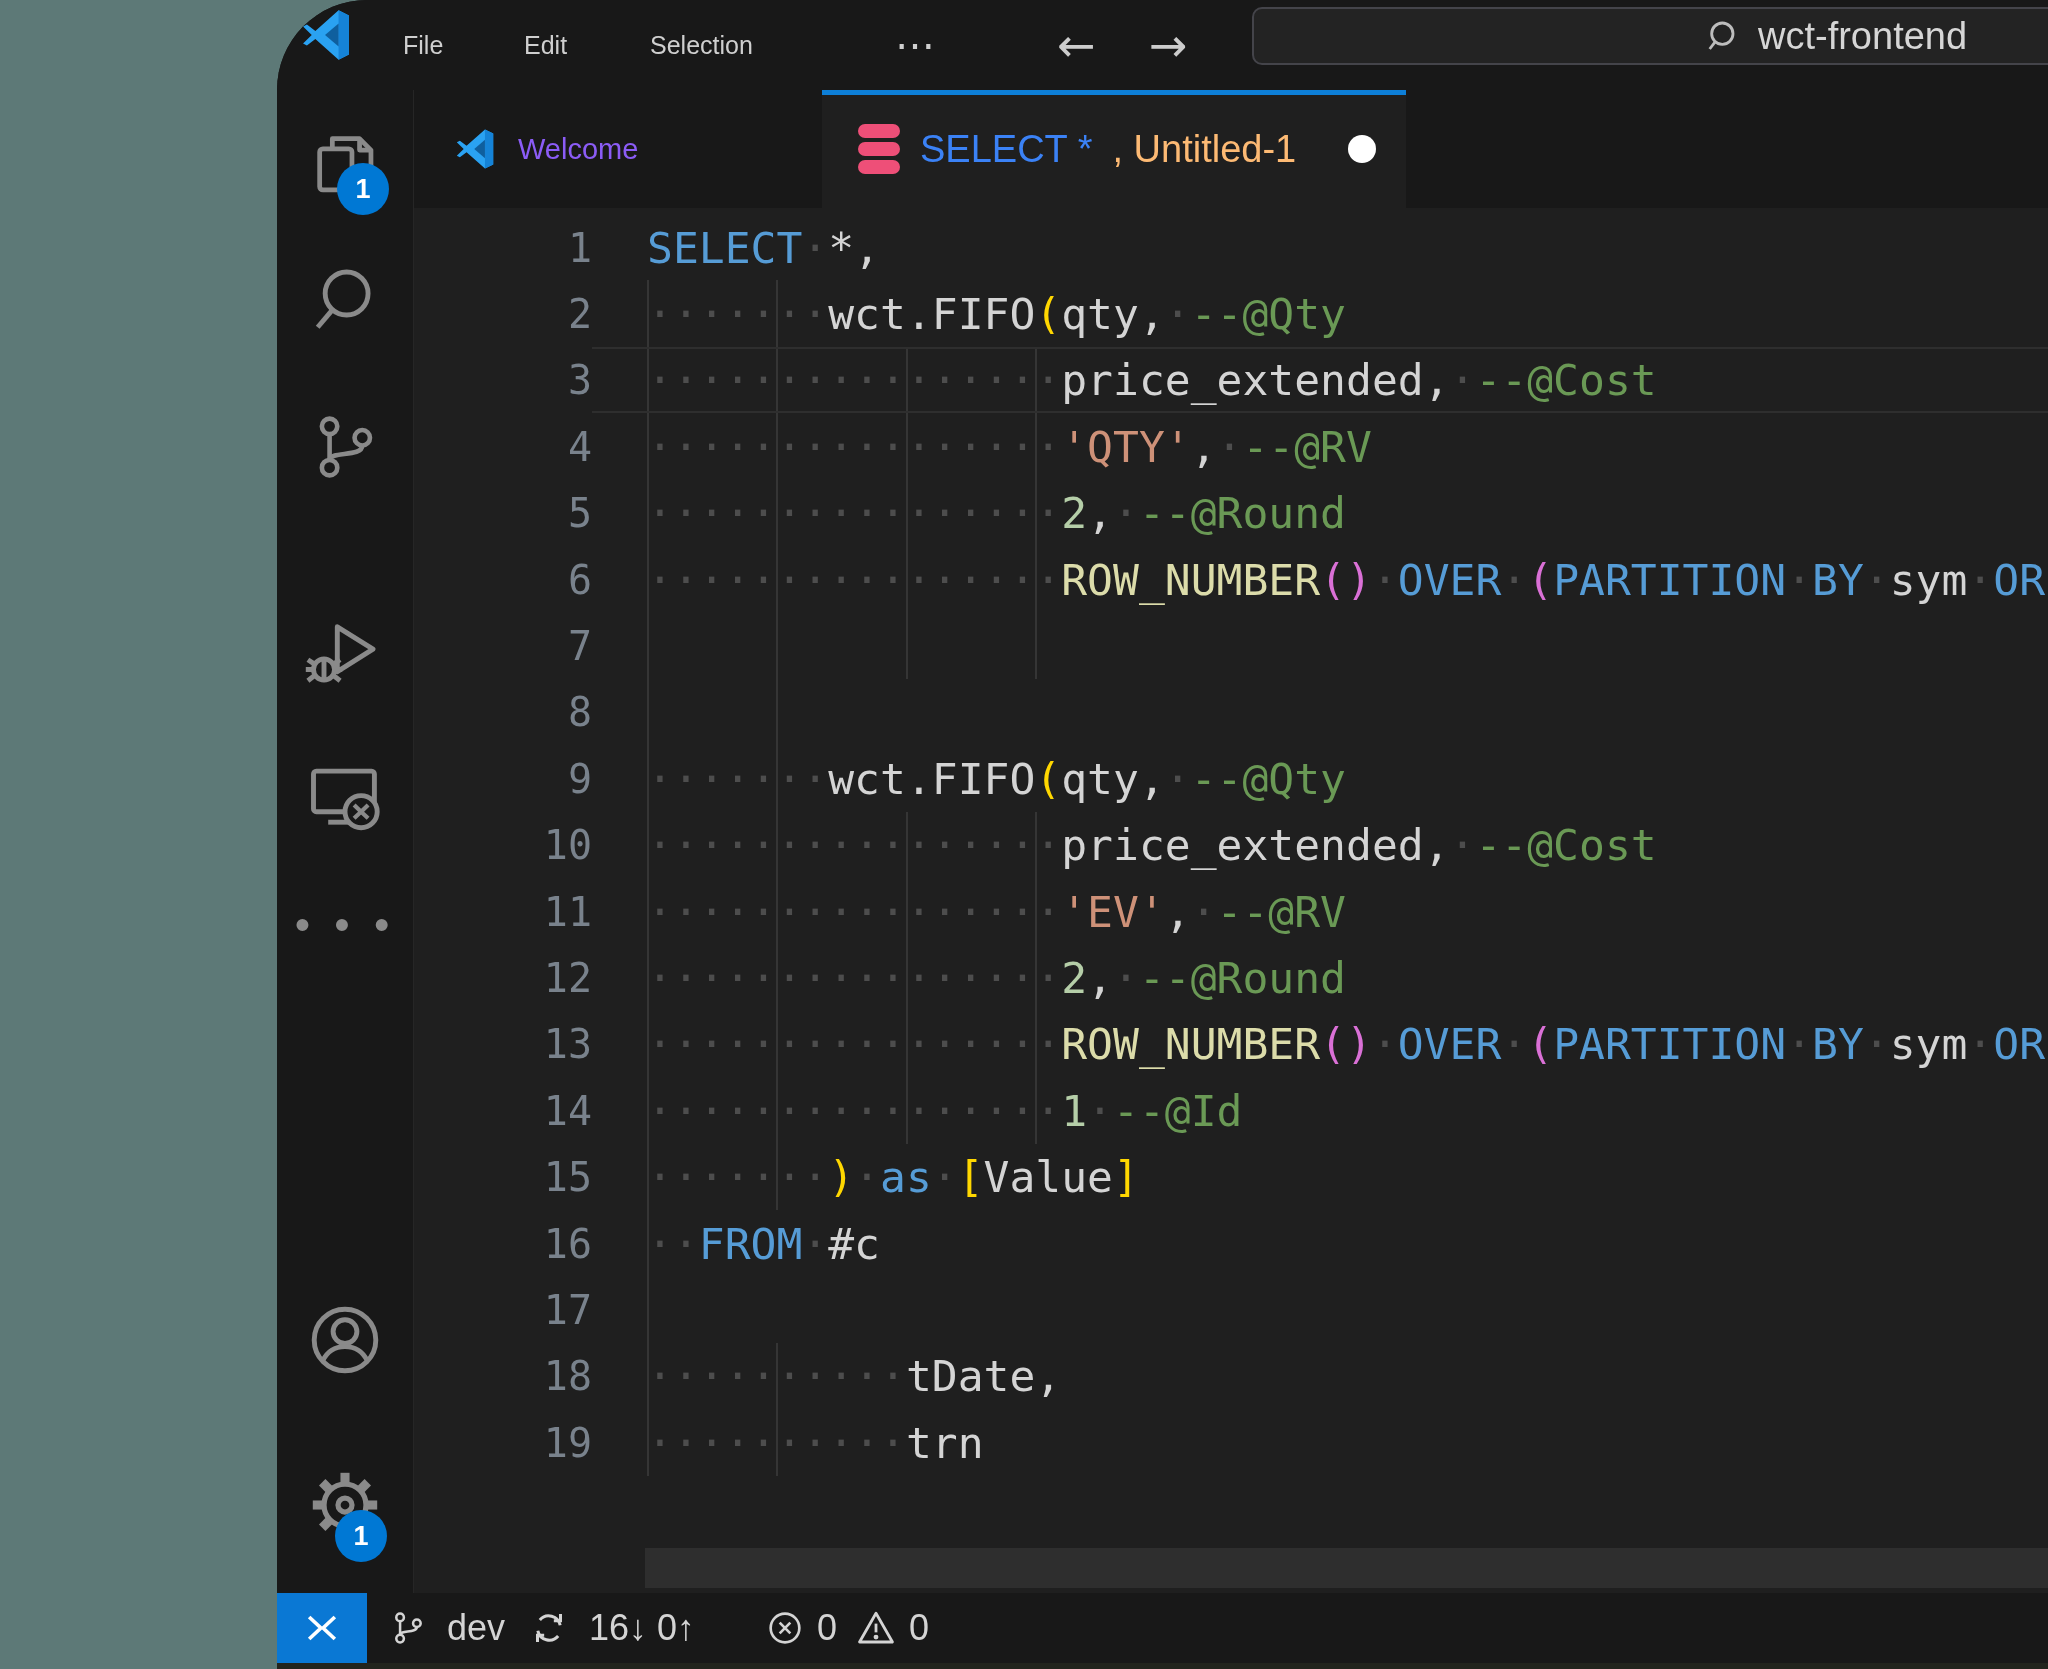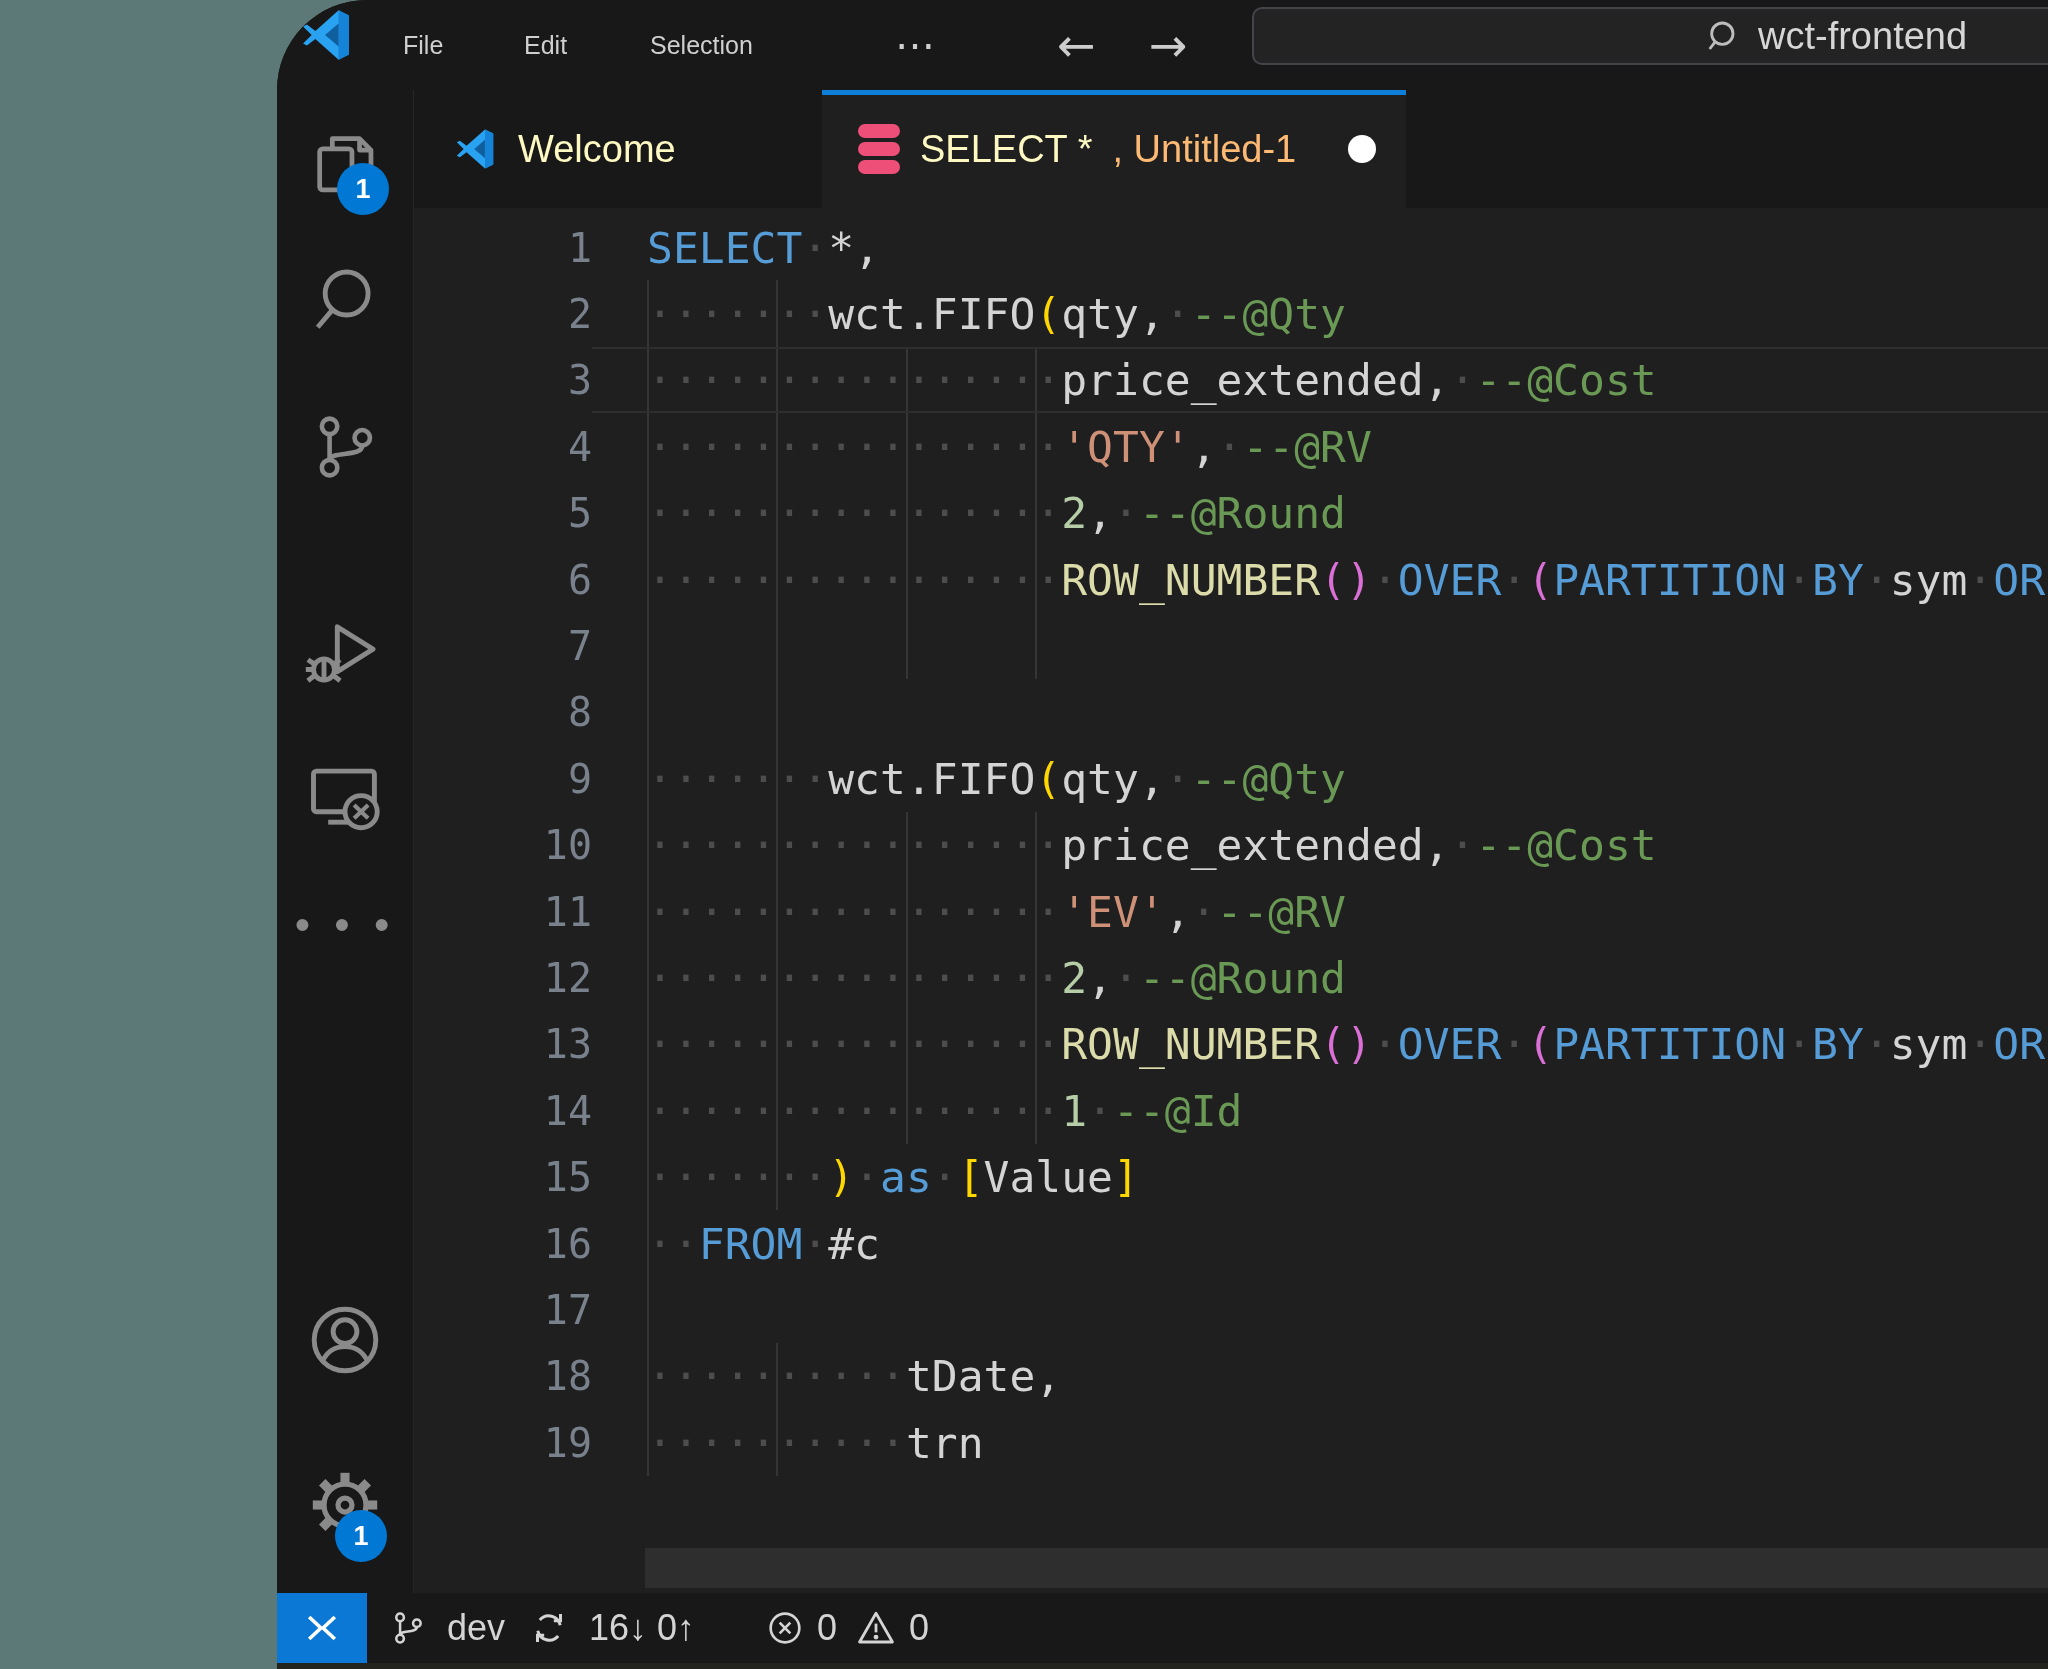--- a/index.html
+++ b/index.html
@@ -24,24 +24,24 @@
   .command-center{position:absolute;left:975px;top:7px;width:1120px;height:58px;
     background:#232323;border:2px solid #44444a;border-radius:10px;}
   .cc-search-icon{position:absolute;left:450px;top:8px;width:40px;height:40px;}
   .cc-query{position:absolute;left:504px;top:0;height:54px;display:flex;align-items:center;
     color:#d6d6d6;font-size:38px;}
 
   
   .tabstrip{position:absolute;left:137px;top:90px;right:0;height:118px;background:#181818;}
   .tab{position:absolute;top:0;height:118px;display:flex;align-items:center;}
   .tab-welcome{left:0;width:408px;background:#181818;padding-left:38px;gap:20px;}
-  .tab-welcome .tab-label{color:#fef9c3;font-size:38px;}
+  .tab-welcome .tab-label{color:#8b5cf6;font-size:29px;}
   .tab-sql{left:408px;width:584px;background:#1f1f1f;padding-left:36px;gap:20px;}
   .tab-sql::before{content:"";position:absolute;left:0;top:0;right:0;height:5px;background:#0d7fd8;}
-  .tab-label-primary{color:#fef9c3;font-size:38px;}
+  .tab-label-primary{color:#3b82f6;font-size:38px;}
   .tab-label-secondary{color:#fdba74;font-size:38px;}
   .dirty-dot{width:28px;height:28px;border-radius:50%;background:#ffffff;
     margin-left:auto;margin-right:30px;flex:none;}
   .db-icon{width:42px;height:50px;display:flex;flex-direction:column;justify-content:space-between;flex:none;}
   .db-icon i{display:block;height:14px;border-radius:8px;background:#ee4f78;}
 
   
   .activitybar{position:absolute;left:0;top:90px;width:137px;bottom:70px;background:#181818;
     border-right:1px solid #262626;}
   .ab-item{position:absolute;display:flex;align-items:center;justify-content:center;}

